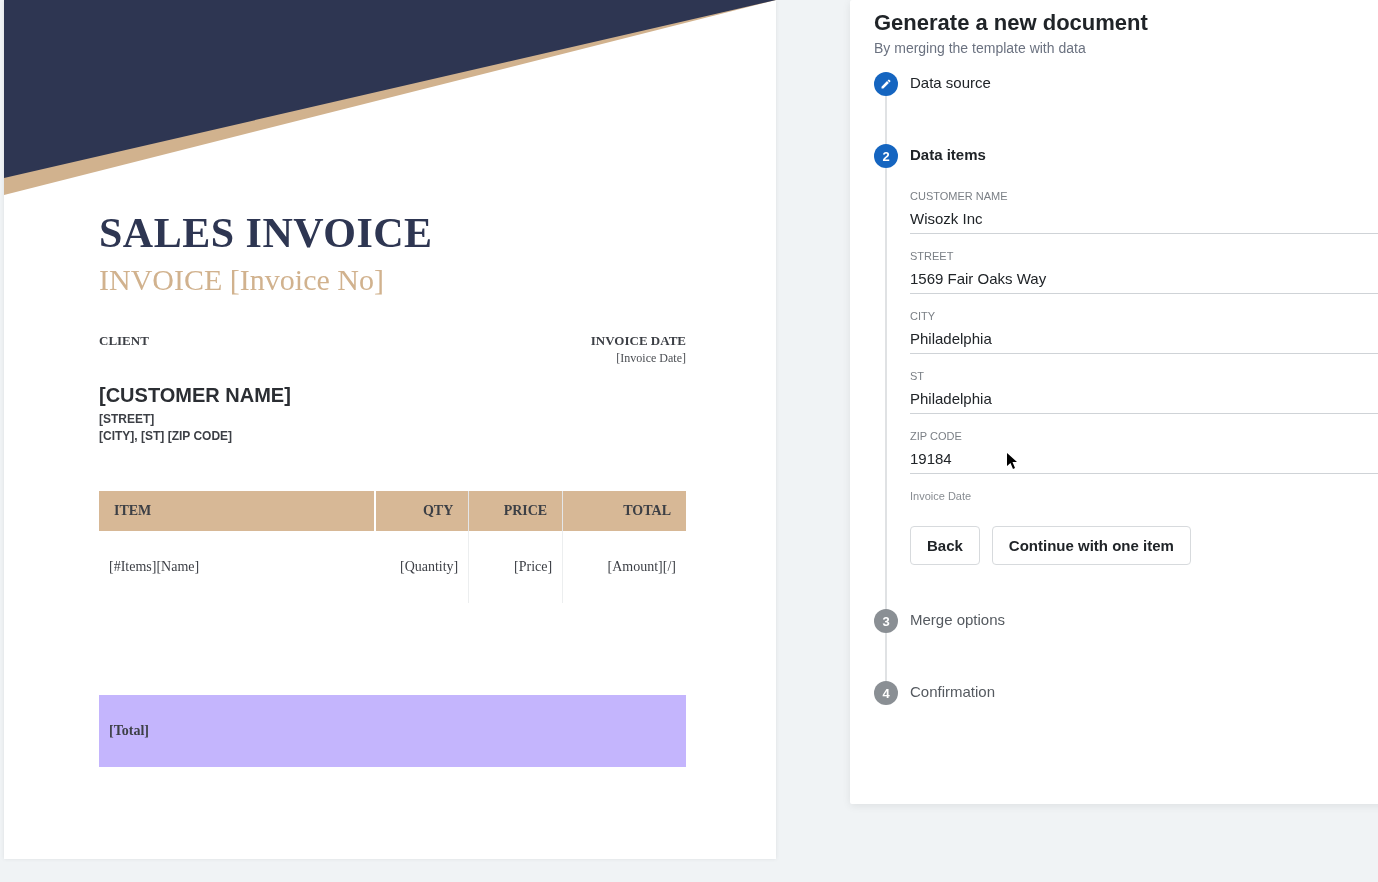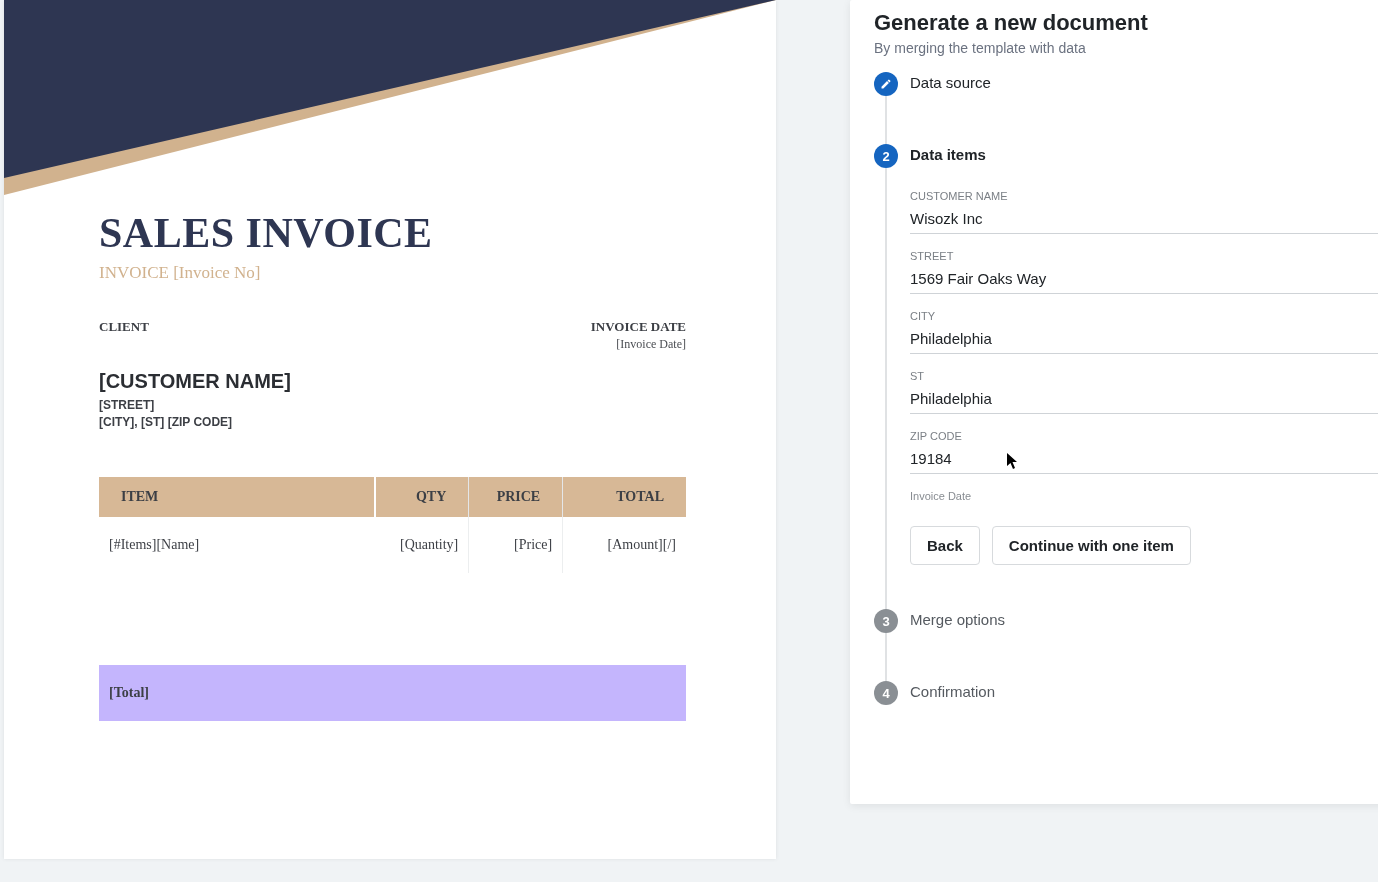--- a/index.html
+++ b/index.html
@@ -52,21 +52,21 @@
     margin:197px 0 0 0;
     font-family:Georgia,'Times New Roman',serif;
     font-size:42px;
     font-weight:700;
     letter-spacing:0.5px;
     color:var(--navy);
   }
   .invoice-line{
     margin-top:6px;
     font-family:Georgia,'Times New Roman',serif;
-    font-size:17px;
+    font-size:30px;
     color:var(--tan);
   }
   .meta-row{
     display:flex; justify-content:space-between;
     margin-top:36px;
     font-family:Georgia,'Times New Roman',serif;
   }
   .meta-left .label,.meta-right .label{
     font-size:13px; font-weight:700; color:#3c3f45;
   }
@@ -85,26 +85,26 @@
   table.items{
     width:100%;
     margin-top:46px;
     border-collapse:collapse;
     font-family:Georgia,'Times New Roman',serif;
   }
   table.items th{
     background:var(--tan-header);
     color:#3c3f45;
     font-size:14px; font-weight:700;
-    padding:12px 22px;
+    padding:12px 15px;
     text-align:right;
   }
   table.items th:first-child{text-align:left;}
   table.items td{
-    padding:20px 10px;
+    padding:28px 10px;
     font-size:14px;
     text-align:right;
     color:#3c3f45;
   }
   table.items td:first-child{text-align:left;}
   table.items .col-item{border-right:2px solid #fff;}
   table.items .col-qty,table.items .col-price{border-right:1px solid #e4e6e8;}
   table.items td.col-qty,table.items td.col-price{border-right:1px solid #eceeef;text-align:right;}
 
   .spacer{height:92px;}

